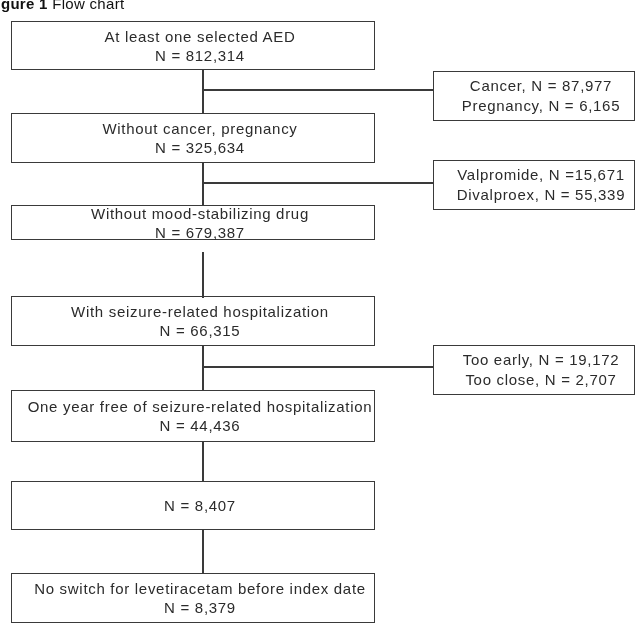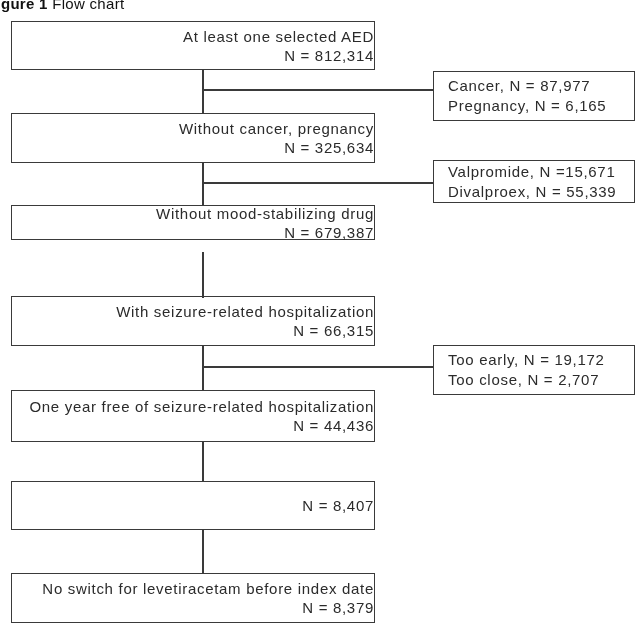--- a/index.html
+++ b/index.html
@@ -32,30 +32,30 @@
     letter-spacing: 0.7px;
     line-height: 19px;
     color: #2b2b2b;
     display: flex;
     flex-direction: column;
     justify-content: center;
   }
   .main-box {
     left: 11px;
     width: 364px;
-    align-items: flex-end;
+    align-items: center;
     text-align: center;
     padding-left: 14px; 
   }
   .side-box {
     left: 433px;
     width: 202px;
     padding-left: 14px;
     line-height: 20px;
-    text-align: left;
+    text-align: center;
   }
   .vline {
     position: absolute;
     left: 202px;
     width: 2px;
     background: #3a3a3a;
   }
   .hline {
     position: absolute;
     left: 203px;
@@ -105,21 +105,21 @@
   <div class="box main-box" style="top:573px;height:50px">
     <div>No switch for levetiracetam before index date</div>
     <div>N = 8,379</div>
   </div>
 
   <div class="box side-box" style="top:71px;height:50px">
     <div>Cancer, N = 87,977</div>
     <div>Pregnancy, N = 6,165</div>
   </div>
 
-  <div class="box side-box" style="top:160px;height:43px">
+  <div class="box side-box" style="top:160px;height:50px">
     <div>Valpromide, N =15,671</div>
     <div>Divalproex, N = 55,339</div>
   </div>
 
   <div class="box side-box" style="top:345px;height:50px">
     <div>Too early, N = 19,172</div>
     <div>Too close, N = 2,707</div>
   </div>
 
   <div class="vline" style="top:69px;height:45px"></div>

